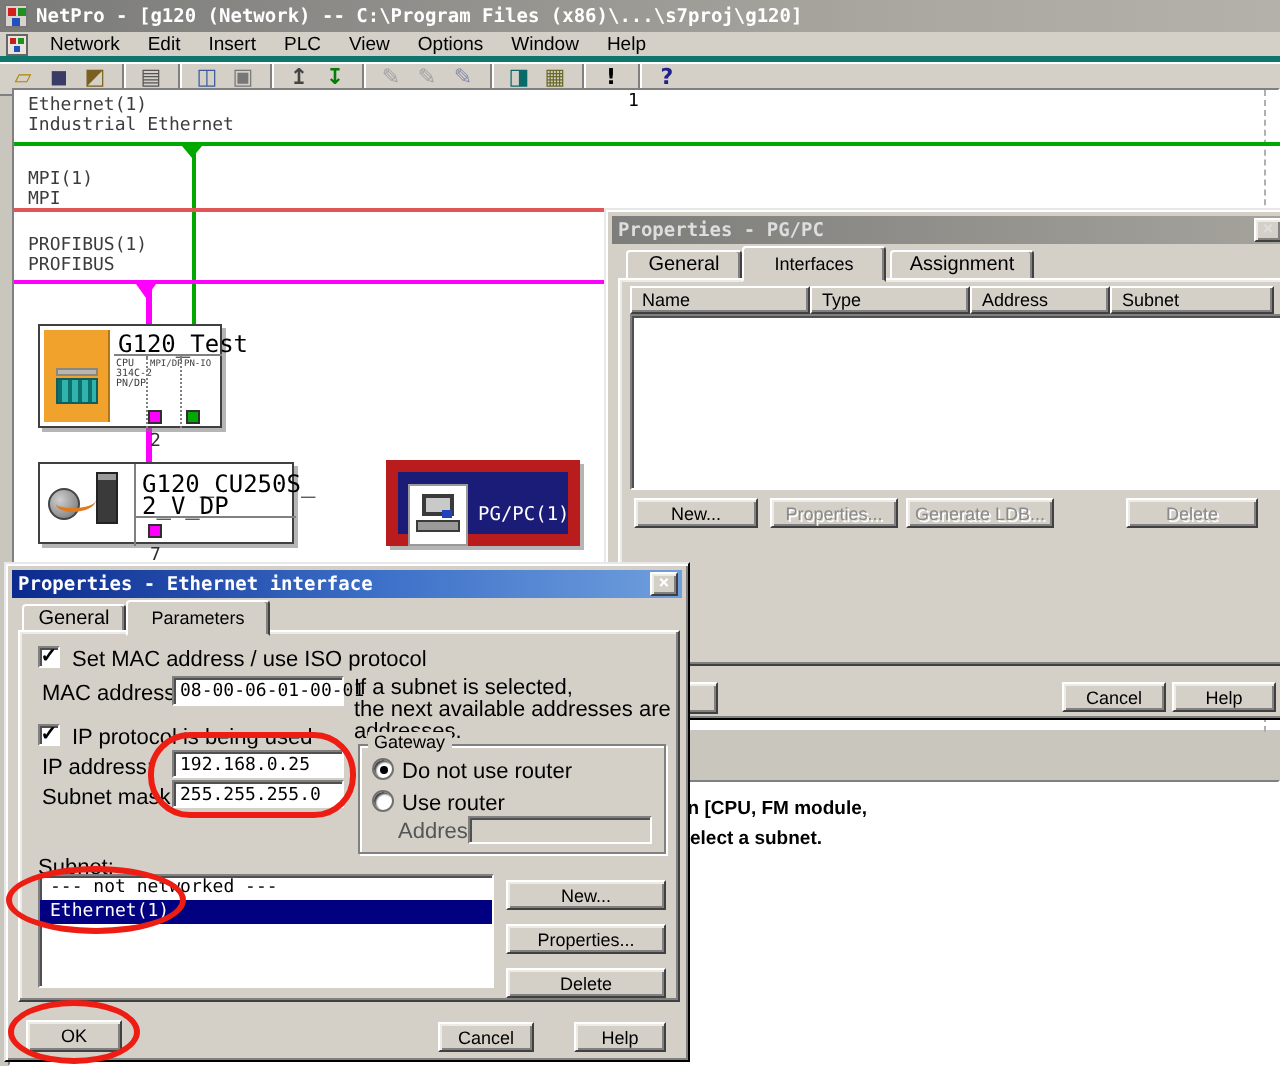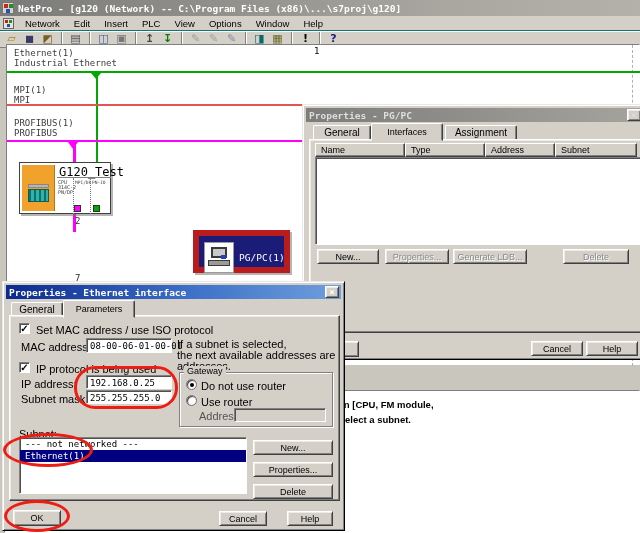--- a/index.html
+++ b/index.html
@@ -8,21 +8,21 @@
   .abs{position:absolute}
   .sunken{background:#ffffff;border:1px solid;border-color:#808080 #ffffff #ffffff #808080;box-shadow:inset 1px 1px 0 #505050}
   .btn{background:#d4d0c8;border:1px solid;border-color:#ffffff #404040 #404040 #ffffff;box-shadow:inset 1px 1px 0 #ecebe5,inset -1px -1px 0 #808080;font-size:9px;text-align:center;display:flex;align-items:center;justify-content:center;cursor:default}
   .btn.disabled{color:#8a8a8a;text-shadow:1px 1px 0 #fff}
   .xbtn{width:14px;height:12px;font-size:9px;font-weight:bold;line-height:9px}
 
   
   .main-title{left:0;top:0;width:640px;height:16px;background:linear-gradient(90deg,#7a7a78,#a9a7a0 70%,#b3b1aa);display:flex;align-items:center;color:#fff;font-family:"DejaVu Sans Mono",monospace;font-weight:bold;font-size:9.5px;white-space:nowrap}
   .app-icon{width:12px;height:12px;margin:0 4px 0 2px;background:#d8d4cc;border:1px solid #777;position:relative}
   .app-icon i{position:absolute;width:4px;height:4px;background:#d02020;left:1px;top:1px;box-shadow:5px 0 0 #209020,2px 5px 0 #2050c0}
-  .menubar{left:0;top:16px;width:640px;height:15px;background:#d4d0c8;border-bottom:1px solid #0f766e;display:flex;align-items:center}
+  .menubar{left:0;top:16px;width:640px;height:15px;background:#d4d0c8;border-bottom:3px solid #0f766e;display:flex;align-items:center}
   .menu-item{padding:1px 7px;font-size:9.5px}
   .mdi-icon{width:11px;height:11px;margin:0 4px 0 3px;background:#e8e4dc;border:1px solid #666;position:relative}
   .mdi-icon i{position:absolute;width:3px;height:3px;background:#c02020;left:1px;top:1px;box-shadow:4px 0 0 #209020,2px 4px 0 #2050c0}
   .toolbar{left:0;top:31px;width:640px;height:17px;background:#d4d0c8;border-top:1px solid #fff;border-bottom:1px solid #808080;display:flex;align-items:center;padding-left:3px}
   .tb-btn{width:17px;height:15px;font-size:11px;line-height:14px;text-align:center;font-weight:bold;font-family:"DejaVu Sans",sans-serif}
   .tb-sep{width:7px;height:15px;border-left:1px solid #808080;border-right:1px solid #fff;margin:0 3px 0 4px;width:0}
 
   
   .netpane{left:6px;top:44px;width:634px;height:321px;background:#fff;border:1px solid;border-color:#808080 #ffffff #ffffff #808080}
   .net-label{position:absolute;font-family:"DejaVu Sans Mono",monospace;font-size:9px;color:#3c3c3c;white-space:nowrap}
@@ -163,20 +163,30 @@
 PN/DP</div>
     <div class="dot-div" style="left:53px;top:15px;height:36px"></div>
     <div class="tinytxt" style="left:55px;top:17px;font-size:4.5px">MPI/DP</div>
     <div class="dot-div" style="left:70px;top:15px;height:36px"></div>
     <div class="tinytxt" style="left:72px;top:17px;font-size:4.5px">PN-IO</div>
     <div class="port" style="left:54px;top:42px;background:#ff00ff"></div>
     <div class="port" style="left:73px;top:42px;background:#00a800"></div>
   </div>
   <div class="addr-num" style="left:68px;top:171px">2</div>
 
+  <div class="station" style="left:12px;top:186px;width:128px;height:41px">
+    <div style="position:absolute;left:4px;top:12px;width:16px;height:16px;border-radius:50%;background:radial-gradient(circle at 35% 35%,#cfcfcf,#6e6e6e);border:1px solid #444"></div>
+    <div style="position:absolute;left:8px;top:14px;width:20px;height:10px;border-bottom:2px solid #e07a20;border-radius:0 0 60% 40%"></div>
+    <div style="position:absolute;left:28px;top:4px;width:11px;height:26px;background:#3a3a3a;border:1px solid #222;box-shadow:inset 0 3px 0 #9a9a9a"></div>
+    <div style="position:absolute;left:47px;top:0;width:1px;height:41px;background:#808080"></div>
+    <div class="st-title" style="left:51px;top:3px">G120_CU250S_</div>
+    <div class="st-title" style="left:51px;top:14px">2_V_DP</div>
+    <div style="position:absolute;left:48px;top:26px;width:80px;height:1px;background:#808080"></div>
+    <div class="port" style="left:54px;top:30px;background:#ff00ff"></div>
+  </div>
   <div class="addr-num" style="left:68px;top:228px">7</div>
 
   <div class="pgpc-box">
     <div class="pgpc-cell">
       <div class="laptop-screen">
           <div class="laptop-pixel"></div>
         </div>
       <div class="laptop-base"></div>
     </div>
     <div class="pgpc-label">PG/PC(1)</div>

